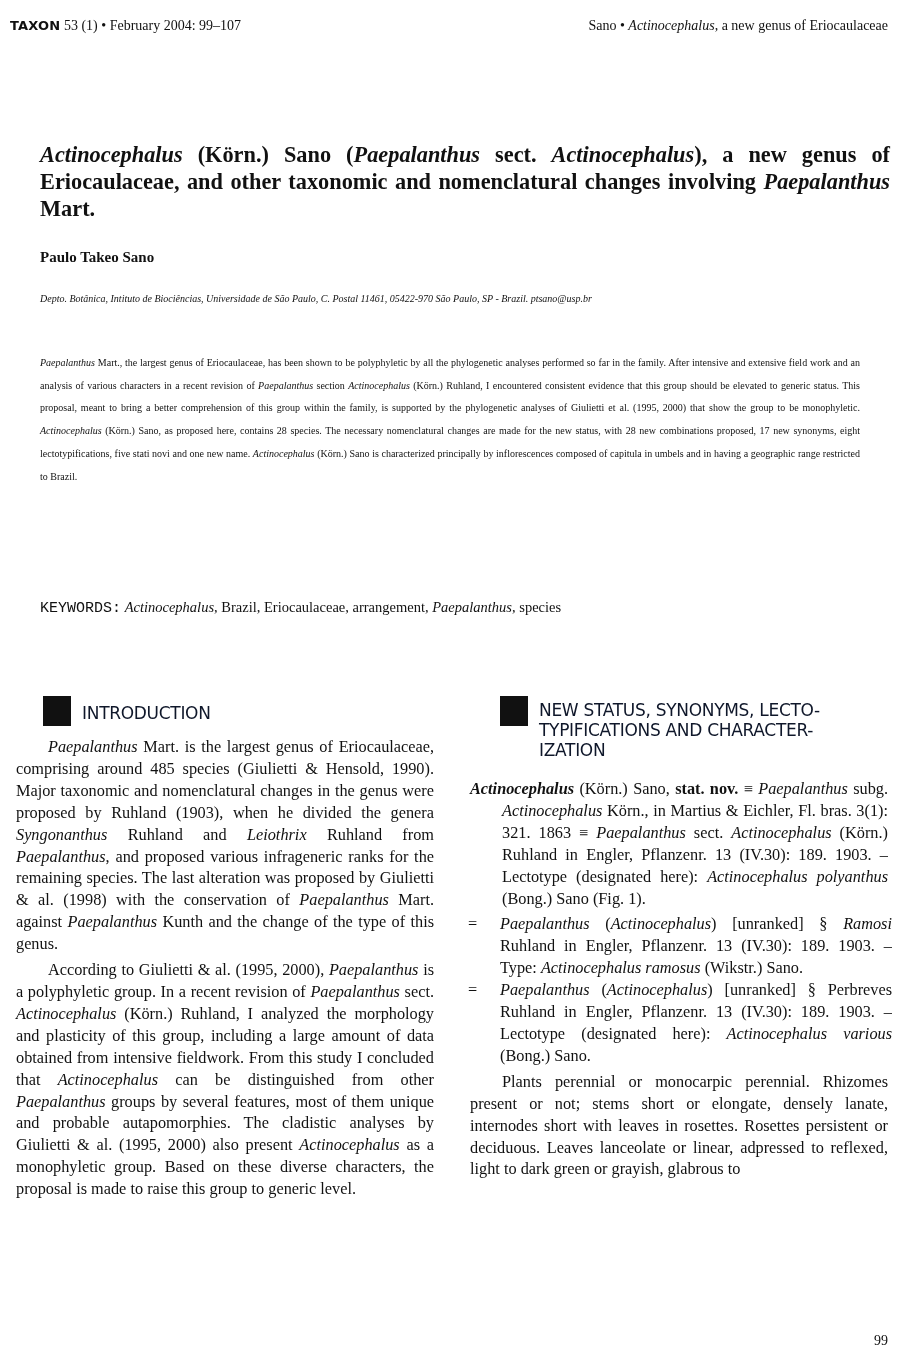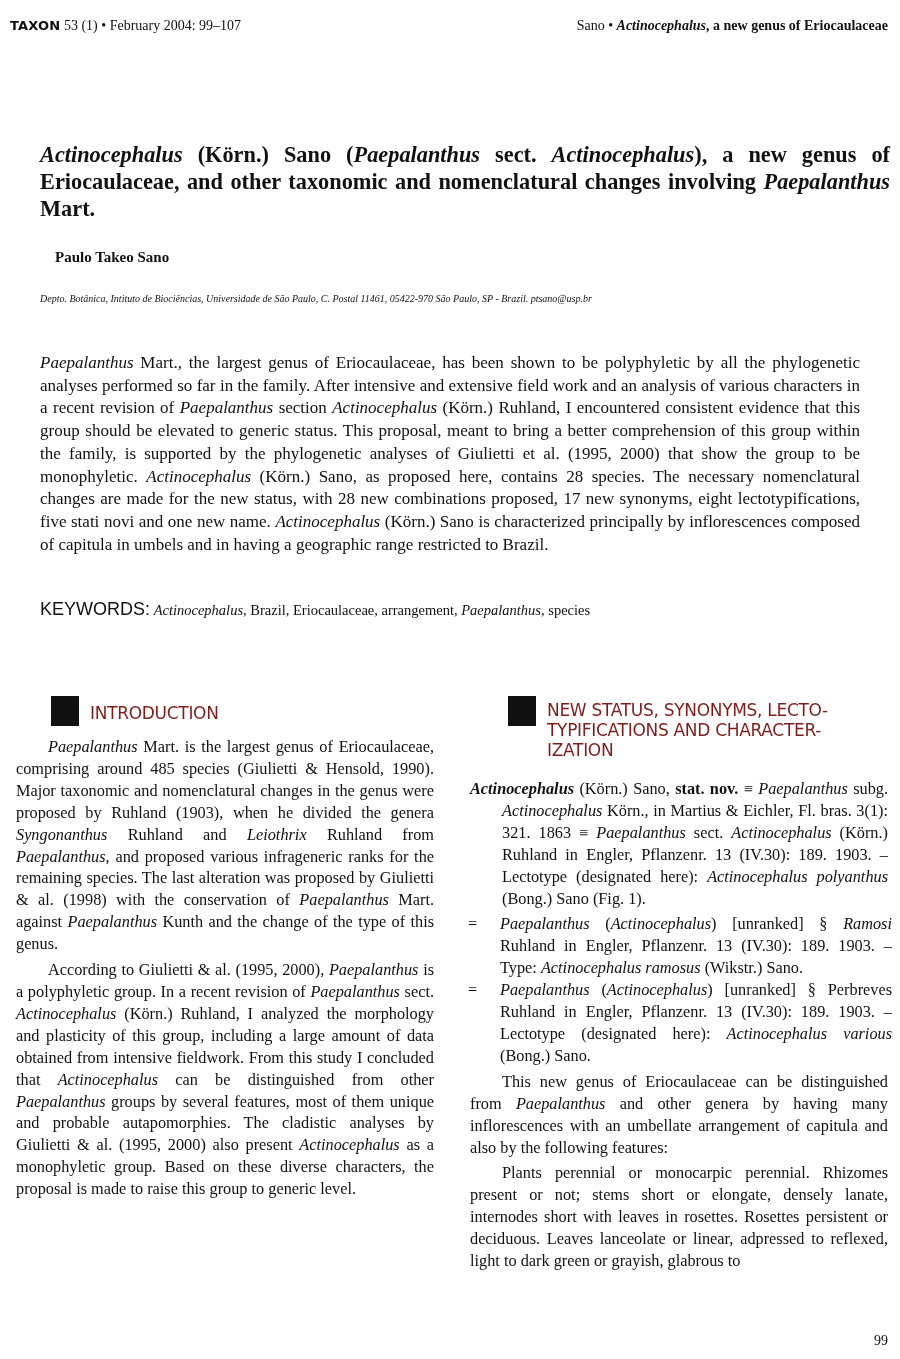--- a/index.html
+++ b/index.html
@@ -1,31 +1,31 @@
 <!DOCTYPE html>
 <html><head>
   <meta charset="utf-8">
   <style>
     html, body { margin: 0; padding: 0; background: #ffffff; }
     body { width: 900px; height: 1359px; position: relative; overflow: hidden; color: #111; font-family: "Liberation Serif", serif; }
     .abs { position: absolute; }
     .header-left { left: 10px; top: 18px; font-size: 14px; }
     .header-left .journal { font-family: "DejaVu Sans", sans-serif; font-weight: bold; font-size: 13px; letter-spacing: 0.2px; text-align: center; }
     .header-right { right: 12px; top: 18px; font-size: 14px; }
-    .header-right b { font-weight: bold; }
+    .header-right b { font-weight: normal; }
     .title { left: 40px; top: 141px; width: 850px; font-size: 24px; font-weight: bold; line-height: 27px; text-align: justify; text-align-last: left; font-family: "Liberation Serif", serif; transform: scaleX(0.93); transform-origin: left top; width: 914px; }
-    .author { left: 40px; top: 249px; font-size: 15px; font-weight: bold; margin-left: 15px; }
+    .author { left: 40px; top: 249px; font-size: 15px; font-weight: bold; }
     .affil { left: 40px; top: 290px; width: 830px; font-size: 10px; font-style: italic; line-height: 17px; }
-    .abstract { left: 40px; top: 352px; width: 820px; font-size: 17px; line-height: 22.7px; text-align: justify; }
+    .abstract { left: 40px; top: 352px; width: 820px; font-size: 10px; line-height: 22.7px; text-align: justify; }
     .keywords { left: 40px; top: 599px; font-size: 14.5px; }
-    .keywords .kw-label { font-family: Liberation Sans, sans-serif; font-size: 18px; }
+    .keywords .kw-label { font-family: Liberation Mono, monospace; font-size: 15px; }
     .col { width: 426px; font-size: 16.3px; line-height: 21.9px; text-align: justify; }
     .col-left { left: 12px; top: 732px; }
     .col-right { left: 466px; top: 774px; }
-    .sec-head { display: flex; align-items: flex-start; font-family: "DejaVu Sans", sans-serif; font-size: 17px; letter-spacing: -0.3px; line-height: 20px; color: #7f1d1d; margin-left: 8px; }
+    .sec-head { display: flex; align-items: flex-start; font-family: "DejaVu Sans", sans-serif; font-size: 17px; letter-spacing: -0.3px; line-height: 20px; color: #0f172a; }
     .sec-head .box { width: 28px; height: 30px; background: #111; margin-right: 11px; flex-shrink: 0; }
     .sec-left { left: 43px; top: 696px; }
     .sec-right { left: 500px; top: 696px; width: 348px; }
     .sec-right .txt { padding-top: 4px; }
     .sec-left .txt { padding-top: 7px; }
     p { margin: 4px; }
     .indent { text-indent: 32px; }
     .hang { padding-left: 32px; text-indent: -32px; }
     .syn { display: flex; }
     .syn .eq { width: 32px; flex-shrink: 0; padding-left: 2px; }
@@ -85,19 +85,16 @@
     <b><i>Actinocephalus</i></b><span> (Körn.) Sano, </span><b>stat. nov.</b><span> ≡ </span><i>Paepalanthus</i><span> subg. </span><i>Actinocephalus</i><span> Körn., in Martius &amp; Eichler, Fl. bras. 3(1): 321. 1863 ≡ </span><i>Paepalanthus</i><span> sect. </span><i>Actinocephalus</i><span> (Körn.) Ruhland in Engler, Pflanzenr. 13 (IV.30): 189. 1903. – Lectotype (designated here): </span><i>Actinocephalus polyanthus</i><span> (Bong.) Sano (Fig. 1).</span>
   </p>
   <div class="syn">
     <span class="eq">=</span>
     <span class="body"><i>Paepalanthus</i><span> (</span><i>Actinocephalus</i><span>) [unranked] § </span><i>Ramosi</i><span> Ruhland in Engler, Pflanzenr. 13 (IV.30): 189. 1903. – Type: </span><i>Actinocephalus ramosus</i><span> (Wikstr.) Sano.</span></span>
   </div>
   <div class="syn">
     <span class="eq">=</span>
     <span class="body"><i>Paepalanthus</i><span> (</span><i>Actinocephalus</i><span>) [unranked] § </span><span>Perbreves Ruhland in Engler, Pflanzenr. 13 (IV.30): 189. 1903. – Lectotype (designated here): </span><i>Actinocephalus various</i><span> (Bong.) Sano.</span></span>
   </div>
-  <p class="indent">
-    <span>This new genus of Eriocaulaceae can be distinguished from </span><i>Paepalanthus</i><span> and other genera by having many inflorescences with an umbellate arrangement of capitula and also by the following features:</span>
-  </p>
   <p class="indent">Plants perennial or monocarpic perennial. Rhizomes present or not; stems short or elongate, densely lanate, internodes short with leaves in rosettes. Rosettes persistent or deciduous. Leaves lanceolate or linear, adpressed to reflexed, light to dark green or grayish, glabrous to</p>
 </div>
 
 <div class="abs page-num">99</div>
 
 </body></html>

